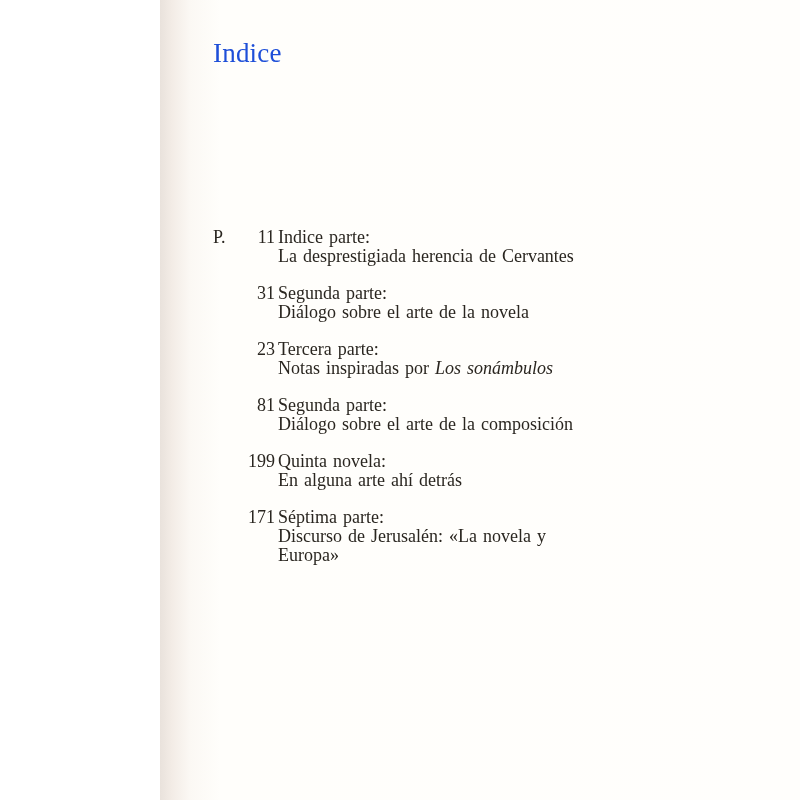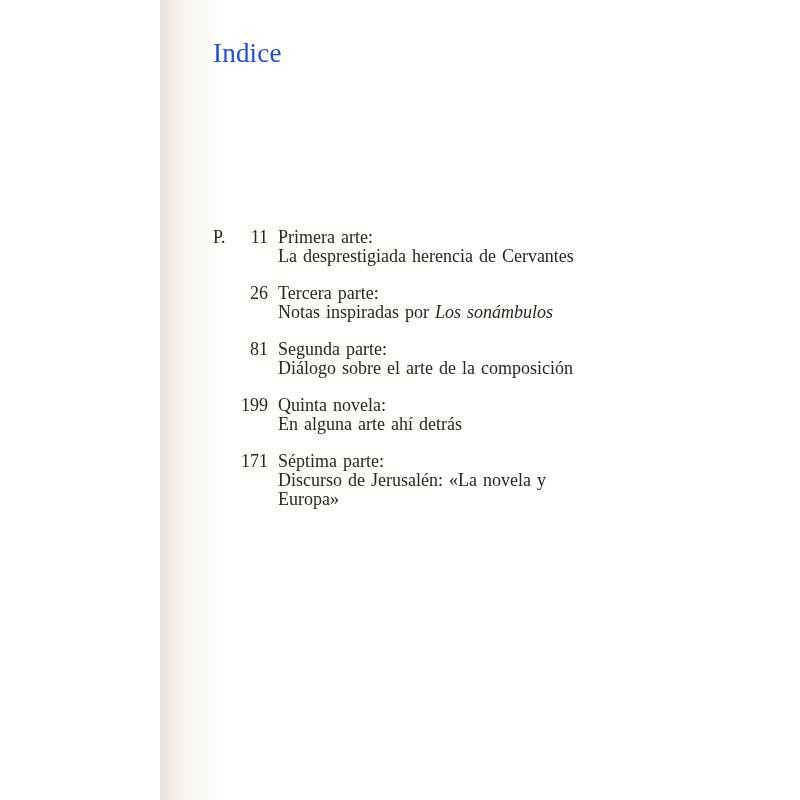--- a/index.html
+++ b/index.html
@@ -14,49 +14,56 @@
       position: absolute; left: 160px; top: 0; width: 640px; height: 800px;
       background: linear-gradient(to right, #e9e2dc 0px, #f3ece6 12px, #fbf8f4 30px, #fffefb 60px, #fffefc 100%);
     }
     .title {
       position: absolute; left: 213px; top: 38px;
       font-size: 27px; letter-spacing: 0.2px; color: #1d4ed8;
     }
     .toc { position: absolute; left: 213px; top: 228px; width: 420px; }
     .entry { position: relative; margin-bottom: 18px; }
     .num {
-      position: absolute; left: 5px; top: 0; width: 50px;
+      position: absolute; left: 12px; top: 0; width: 50px;
       font-size: 18px; line-height: 19px; text-align: right;
     }
     .prefix { position: absolute; left: 0; top: 0; font-size: 18px; line-height: 19px; }
     .body { margin-left: 65px; font-size: 18px; line-height: 19px; word-spacing: 1.5px; }
     .line { display: block; }
     .it { font-style: italic; margin-top: 36px; }
   </style>
 </head>
 <body>
 
 <div class="page"></div>
 
 <div class="title">Indice</div>
 
 <div class="toc">
 
   <div class="entry">
     <span class="prefix">P.</span>
     <span class="num">11</span>
     <div class="body">
-      <span class="line">Primera arte:</span>
+      <span class="line">Indice parte:</span>
       <span class="line">La desprestigiada herencia de Cervantes</span>
     </div>
   </div>
 
+  <div class="entry">
+    <span class="num">31</span>
+    <div class="body">
+      <span class="line">Segunda parte:</span>
+      <span class="line">Diálogo sobre el arte de la novela</span>
+    </div>
+  </div>
 
   <div class="entry">
-    <span class="num">26</span>
+    <span class="num">23</span>
     <div class="body">
       <span class="line">Tercera parte:</span>
       <span class="line"><span>Notas inspiradas por </span><span class="it">Los sonámbulos</span></span>
     </div>
   </div>
 
   <div class="entry">
     <span class="num">81</span>
     <div class="body">
       <span class="line">Segunda parte:</span>

